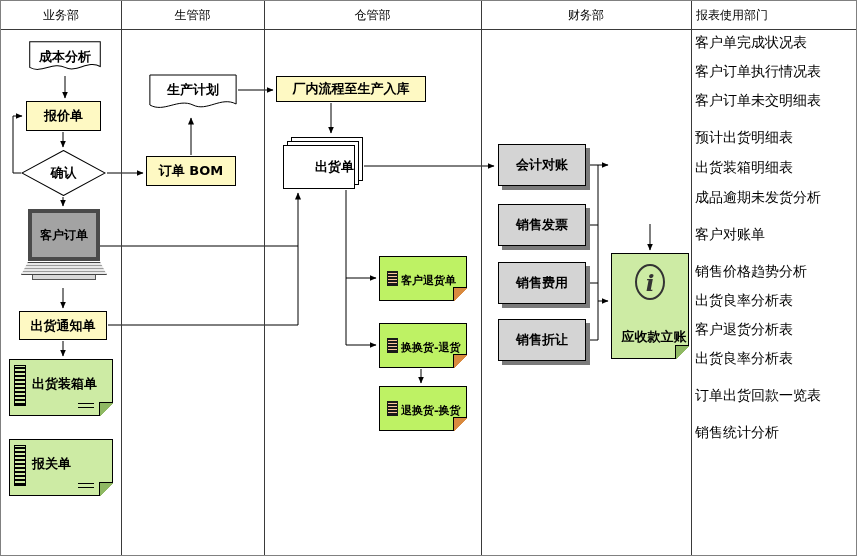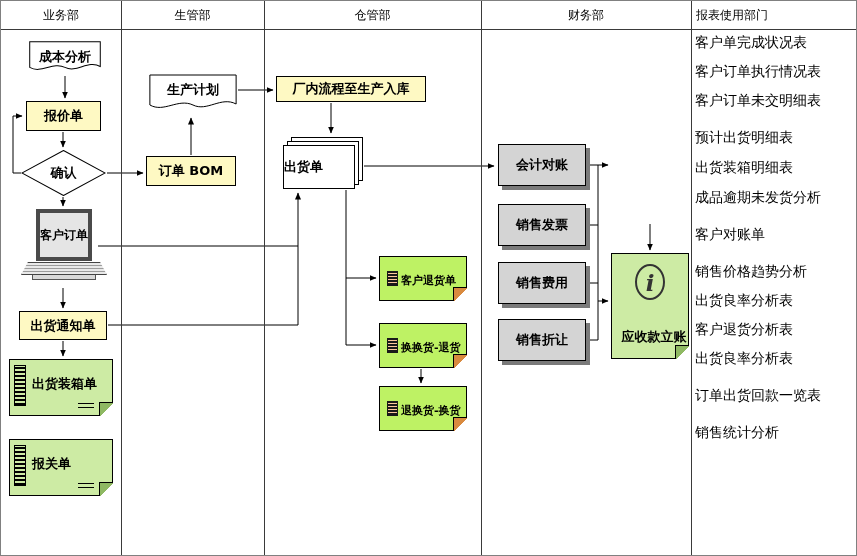--- a/index.html
+++ b/index.html
@@ -17,34 +17,34 @@
                font-size: 13px; font-weight: bold; color: #000; }
 
   .doc-node, .diamond-node { position: absolute; }
   .doc-node svg, .diamond-node svg { position: absolute; inset: 0; width: 100%; height: 100%; }
   .doc-label { position: absolute; left: 0; right: 0; top: 7px; text-align: center;
                font-size: 13px; font-weight: bold; }
   .diamond-label { position: absolute; inset: 0; display: flex; align-items: center;
                    justify-content: center; font-size: 13px; font-weight: bold; }
 
   .laptop { position: absolute; width: 86px; }
-  .laptop-screen { width: 56px; height: 52px; margin: 0 auto; border: 4px solid #4a4a4a;
-                   background: #e5e5e5; display: flex; align-items: center; justify-content: center;
+  .laptop-screen { width: 72px; height: 52px; margin: 0 auto; border: 4px solid #4a4a4a;
+                   background: #a3a3a3; display: flex; align-items: center; justify-content: center;
                    font-size: 12px; font-weight: bold; }
   .laptop-base { width: 86px; height: 13px; margin-top: 1px; border: 1px solid #444;
                  background: repeating-linear-gradient(180deg, #e9e9e9 0 2px, #9c9c9c 2px 3px);
                  clip-path: polygon(8% 0, 92% 0, 100% 100%, 0 100%); }
   .laptop-tray { width: 64px; height: 5px; margin: 0 auto; background: #d9d9d9;
                  border: 1px solid #555; border-top: none; }
 
   .paper-stack { position: absolute; width: 81px; height: 53px; }
   .sheet { position: absolute; width: 72px; height: 44px; background: #fff; border: 1px solid #000; }
   .sheet.s1 { left: 8px; top: 0; }
   .sheet.s2 { left: 4px; top: 4px; }
-  .sheet.s3 { left: 0; top: 8px; display: flex; align-items: center; justify-content: flex-start;
+  .sheet.s3 { left: 0; top: 8px; display: flex; align-items: center; justify-content: flex-end;
               font-size: 13px; font-weight: bold; }
 
   .note { position: absolute; border: 1px solid #000; }
   .note.green { background: #cdeba4; }
   .note.orange { background: #bef264; }
   .note::after { content: ""; position: absolute; right: -1px; bottom: -1px; width: 13px; height: 13px;
                  border-left: 1px solid #000; border-top: 1px solid #000; }
   .note.green::after { background: linear-gradient(to top left, #ffffff 0 49%, #8fb963 50% 100%); }
   .note.orange::after { background: linear-gradient(to top left, #ffffff 0 49%, #d98a3f 50% 100%); }
 

